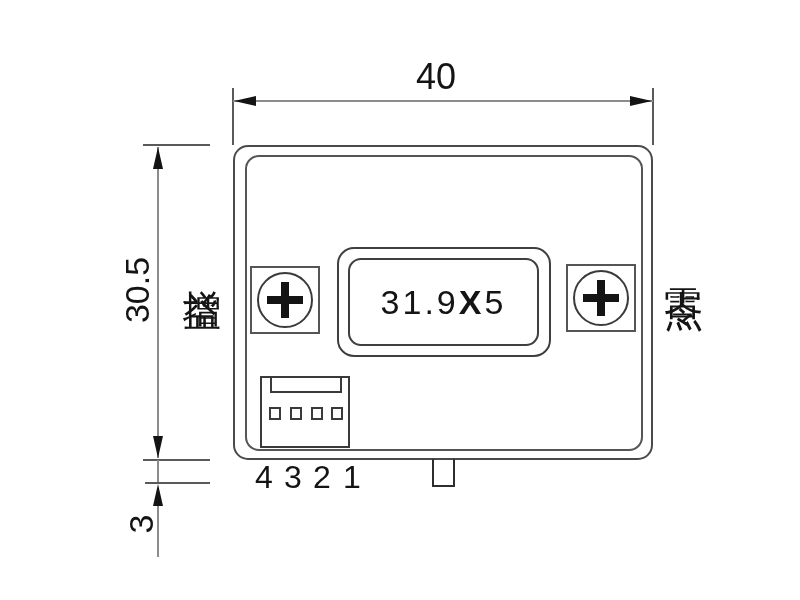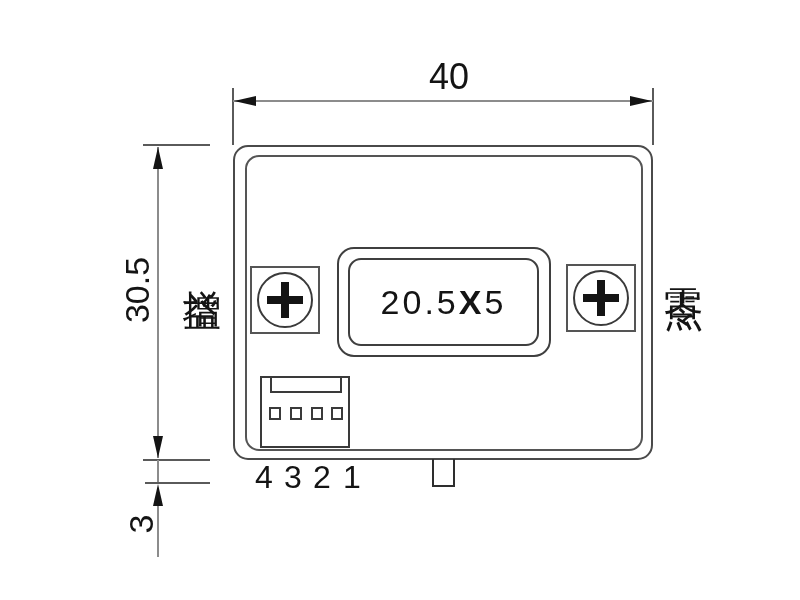--- a/index.html
+++ b/index.html
@@ -32,21 +32,21 @@
   }
   .display-text .mult{font-weight:bold;}
   .pin{position:absolute;width:8px;height:9px;border:2px solid #3a3a3a;}
   .pin-label{position:absolute;width:28px;font-size:32px;text-align:center;color:#141414;}
 </style>
 </head>
 <body>
 
 <div id="canvas">
 
-  <div class="dim-text" style="left:409px;top:56px;width:80px;text-align:center;">40</div>
+  <div class="dim-text" style="left:396px;top:56px;width:80px;text-align:center;">40</div>
   <div class="vline" style="left:232px;top:88px;height:57px;"></div>
   <div class="vline" style="left:652px;top:88px;height:57px;"></div>
   <div class="hline dimline" style="left:233px;top:100px;width:420px;"></div>
   <div class="arr arr-left" style="left:234px;top:96px;"></div>
   <div class="arr arr-right" style="left:630px;top:96px;"></div>
 
   <div class="dim-text rot" style="left:84px;top:274px;width:100px;height:32px;font-size:34px;">30.5</div>
   <div class="hline" style="left:143px;top:144px;width:67px;"></div>
   <div class="hline" style="left:143px;top:459px;width:67px;"></div>
   <div class="vline dimline" style="left:157px;top:147px;height:311px;"></div>
@@ -75,21 +75,21 @@
   <div>
     <div class="screw-square" style="left:566px;top:264px;width:70px;height:68px;"></div>
     <div class="screw-circle" style="left:573px;top:270px;width:56px;height:56px;"></div>
     <div class="plus-bar" style="left:583px;top:294px;width:36px;height:8px;"></div>
     <div class="plus-bar" style="left:597px;top:280px;width:8px;height:36px;"></div>
   </div>
 
   <div class="box" style="left:337px;top:247px;width:214px;height:110px;border-radius:17px;border-color:#3f3f3f;"></div>
   <div class="box" style="left:348px;top:258px;width:191px;height:88px;border-radius:13px;border-color:#3f3f3f;"></div>
   <div class="display-text" style="left:348px;top:258px;width:191px;height:88px;">
-    <span>20.5</span>
+    <span>31.9</span>
       <span class="mult">X</span>
       <span>5</span>
   </div>
 
   <div>
     <div class="box" style="left:260px;top:376px;width:90px;height:72px;border-radius:0;border-color:#3a3a3a;"></div>
     <div class="box" style="left:270px;top:376px;width:72px;height:17px;border-radius:0;border-color:#3a3a3a;"></div>
     <div class="pin" style="left:269px;top:407px;"></div>
     <div class="pin" style="left:290px;top:407px;"></div>
     <div class="pin" style="left:311px;top:407px;"></div>

